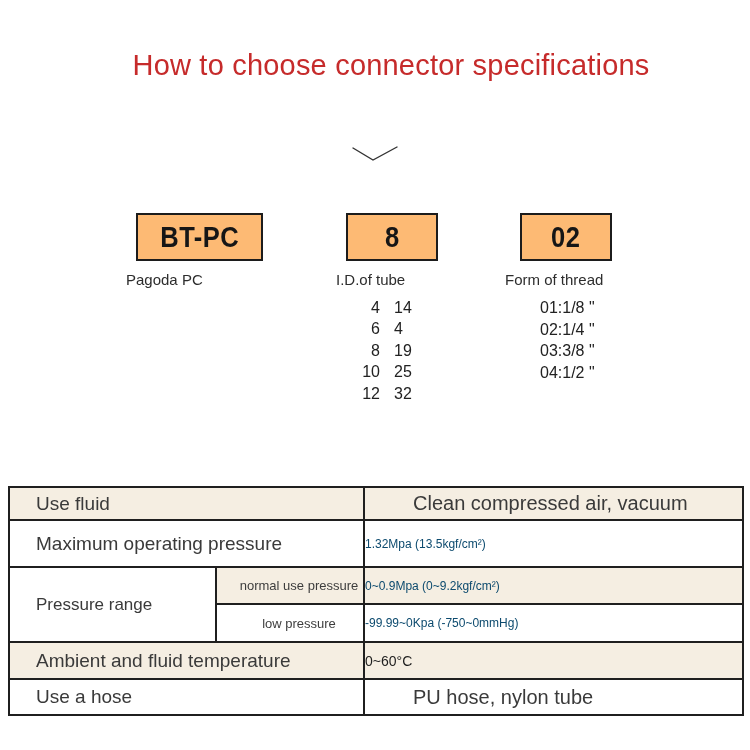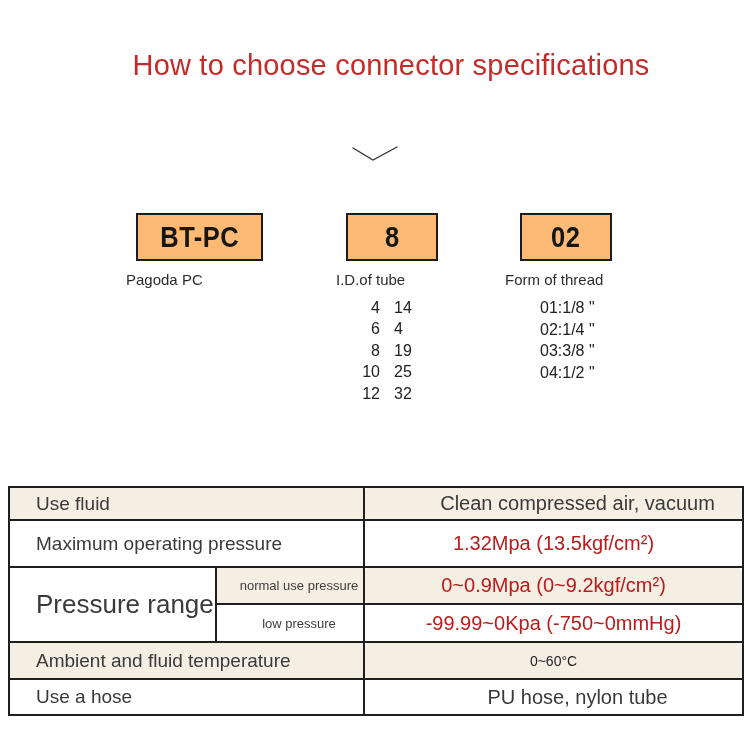--- a/index.html
+++ b/index.html
@@ -31,25 +31,25 @@
   .tube-row .c2 { margin-left:14px; }
 
   .thread-list { position:absolute; left:540px; top:297px; font-size:16px;
                  line-height:21.5px; color:#222; }
 
   table.spec { position:absolute; left:8px; top:486px; width:734px;
                border-collapse:collapse; table-layout:fixed; }
   table.spec td { border:2px solid #1f1f1f; padding:0; vertical-align:middle; }
   .beige { background:#f5eee2; }
   .lbl   { font-size:19px; color:#3a3a3a; padding-left:26px !important; }
-  .lbl-lg{ font-size:26px; }
+  .lbl-lg{ font-size:17px; }
   .sub   { font-size:13px; color:#3d3d3d; text-align:center; padding-left:18px !important; }
-  .val   { text-align:center;border-radius:7px; }
+  .val   { text-align:left; }
   .val-lg{ font-size:20px; color:#3a3a3a; padding-left:48px !important; }
-  .val-md{ font-size:20px; color:#b91c1c; }
+  .val-md{ font-size:12px; color:#0c4a6e; }
   .val-sm{ font-size:14px; color:#1e1e1e; }
 </style>
 </head>
 <body>
 
 <div class="canvas">
 
   <div class="title">How to choose connector specifications</div>
 
   <svg class="chevron" viewBox="0 0 50 22">

